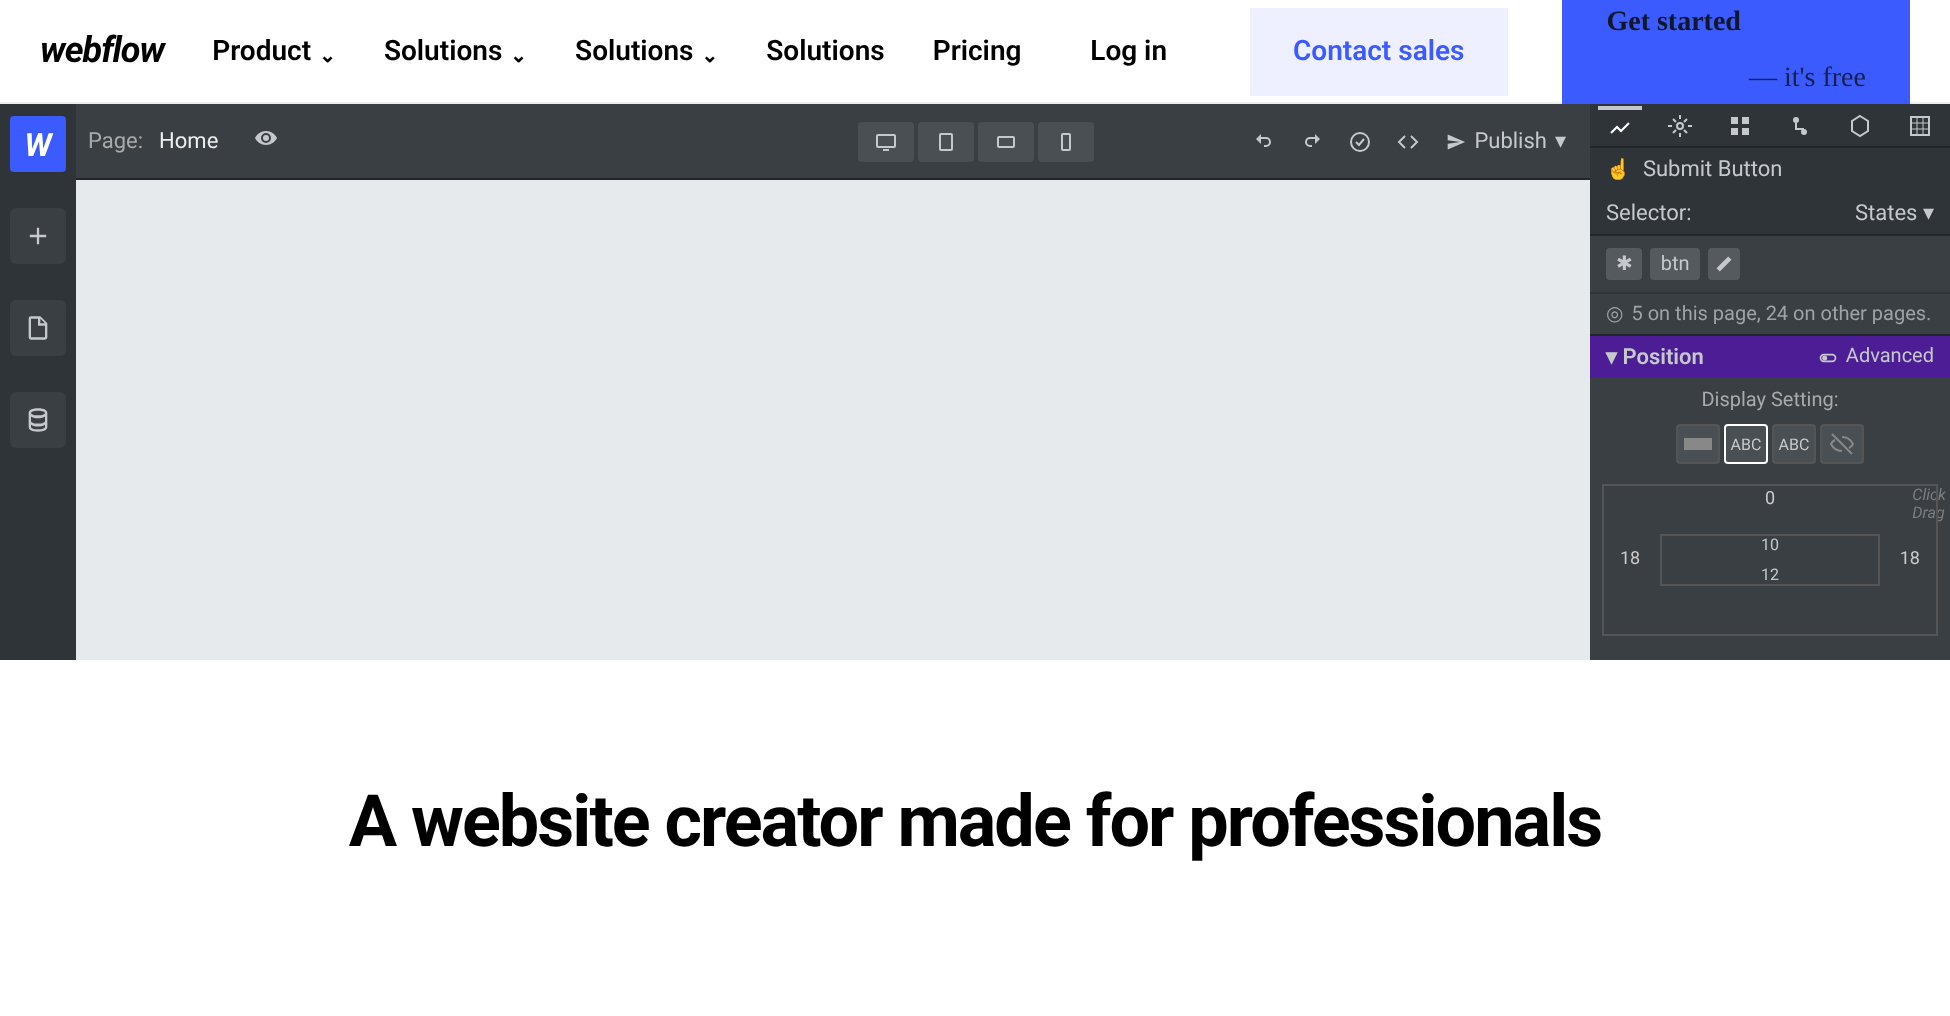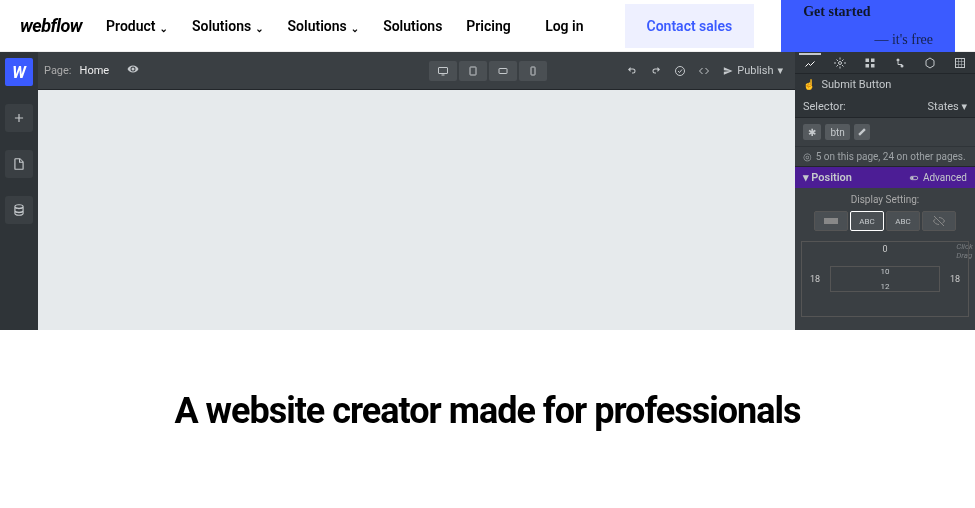--- a/index.html
+++ b/index.html
@@ -55,21 +55,21 @@
   .tag { background: #555a5e; border-radius: 2px; padding: 2px 5px; font-size: 10px; display: flex; align-items: center; }
   .tag-edit { width: 16px; height: 16px; background: #555a5e; border-radius: 2px; display: flex; align-items: center; justify-content: center; }
   .rp-count { padding: 4px 8px; font-size: 10px; color: #9ea3a6; border-bottom: 1px solid #22262a; display: flex; align-items: center; gap: 4px; }
   
   .rp-section-head { padding: 4px 8px; background: #4c1d95; display: flex; justify-content: space-between; align-items: center; font-weight: 600; }
   .rp-adv { display: flex; align-items: center; gap: 4px; font-size: 10px; font-weight: 400; }
   
   .rp-display { padding: 6px 8px; }
   .rp-display-label { text-align: center; font-size: 10px; color: #aaa; margin-bottom: 6px; }
   .rp-display-btns { display: flex; gap: 2px; justify-content: center; }
-  .disp-btn { width: 34px; height: 20px; background: #4a4f53; border-radius: 2px; display: flex; align-items: center; justify-content: center; font-size: 8px; cursor: pointer; border: 1px solid #555; }
+  .disp-btn { width: 22px; height: 20px; background: #4a4f53; border-radius: 2px; display: flex; align-items: center; justify-content: center; font-size: 8px; cursor: pointer; border: 1px solid #555; }
   .disp-btn.active { border-color: #fff; }
   
   .rp-model { padding: 4px 0 0 0; position: relative; height: 80px; }
   .model-outer { border: 1px solid #555; margin: 0 6px; height: 76px; position: relative; }
   .model-inner { position: absolute; top: 24px; left: 28px; right: 28px; bottom: 24px; border: 1px solid #555; }
   .model-val { position: absolute; font-size: 9px; color: #ccc; }
   .mv-top { top: 2px; left: 50%; transform: translateX(-50%); }
   .mv-left { left: 8px; top: 50%; transform: translateY(-50%); }
   .mv-right { right: 8px; top: 50%; transform: translateY(-50%); }
   .mv-in-top { position: absolute; top: 0; left: 50%; transform: translateX(-50%); font-size: 8px; }

